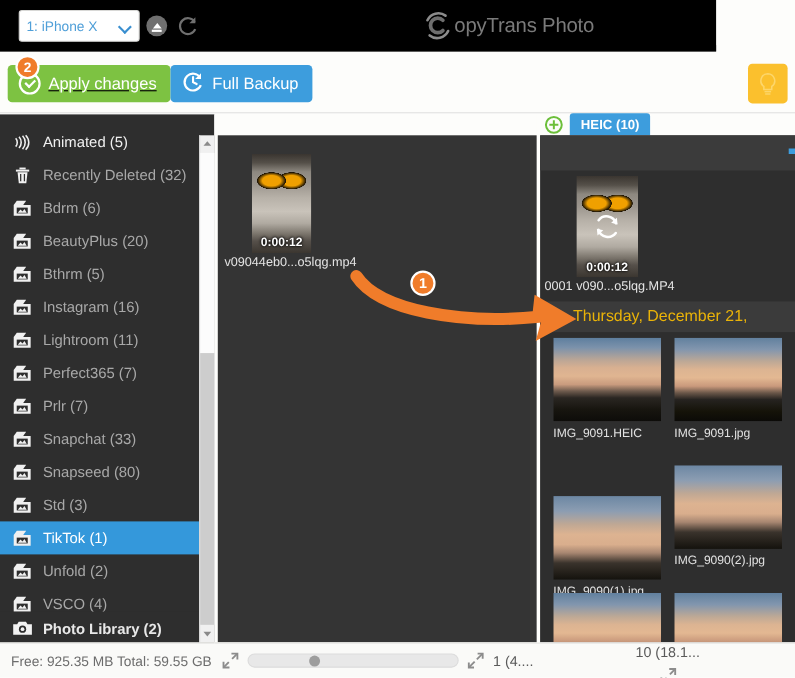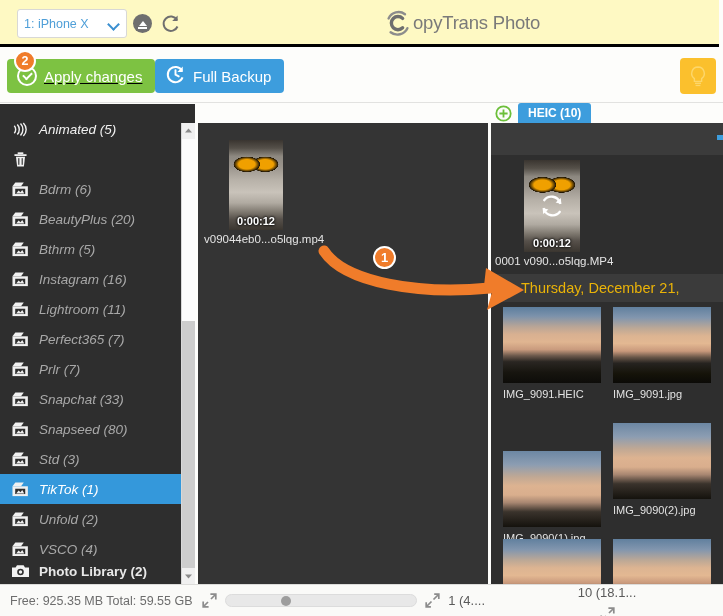--- a/index.html
+++ b/index.html
@@ -6,22 +6,22 @@
   html, body {
     width: 723px; height: 616px;
     font-family: "Liberation Sans", sans-serif;
     background: #fdfdfb;
     overflow: hidden;
   }
   #app { position: relative; width: 723px; height: 616px; }
 
   
   .topbar {
-    position: absolute; left: 0; top: 0; width: 719px; height: 47px;
-    background: #fef9c3; border-bottom: 3px solid #000000;
+    position: absolute; left: 0; top: 0; width: 651px; height: 47px;
+    background: #000000; border-bottom: 6px solid #000000;
   }
   .device-select {
     position: absolute; left: 17px; top: 9px; width: 110px; height: 29px;
     border: 1px solid #d8d8d6; border-radius: 3px; background: #fff;
     display: flex; align-items: center; padding: 0 6px;
   }
   .device-select .lbl {
     font-size: 12.5px; color: #4f9fd8; flex: 1; white-space: nowrap;
   }
   .chev { width: 12px; height: 12px; position: relative; }
@@ -369,40 +369,41 @@
       <svg width="20" height="18" viewBox="0 0 20 18">
         <path d="M1.5 5.6 L17.8 5.6 L17.8 16 L1.5 16 Z" fill="#6cbf3a"></path>
         <path d="M1.5 5.6 L4.5 1.6 L13.5 1.6 L10.6 5.6 Z" fill="#8fd45f"></path>
         <rect x="4.2" y="8.4" width="11" height="5.6" fill="#fff"></rect>
         <path d="M5.2 13.4 L8 10 L10 12 L12 9.4 L14.2 13.4 Z" fill="#6cbf3a"></path>
       </svg>
     </span>
   </div>
 
   <div class="sidebar"></div>
-  <div class="sidebar-list" id="sidebar-list" style="margin-top: -9px; font-style: italic;">
+  <div class="sidebar-list" id="sidebar-list" style="margin-top: -9px;">
       <div class="side-item first">
         <span class="ico"><svg width="19" height="17" viewBox="0 0 20 18">
             <g fill="none" stroke="#f0f0f0" stroke-width="1.5">
               <path d="M13 2 C17 6 17 12 13 16"></path>
               <path d="M10 2.6 C13.4 6.2 13.4 11.8 10 15.4"></path>
               <path d="M6.6 3.6 C9.4 6.6 9.4 11.4 6.6 14.4"></path>
               <path d="M3.4 5 C5.4 7.2 5.4 10.8 3.4 13"></path>
             </g>
           </svg></span>
         <span>Animated (5)</span>
       </div>
       <div class="side-item">
         <span class="ico"><svg width="19" height="17" viewBox="0 0 20 18">
             <rect x="7" y="1.4" width="6" height="1.8" fill="#f0f0f0"></rect>
             <rect x="3.6" y="3.4" width="12.8" height="1.9" fill="#f0f0f0"></rect>
             <path d="M5.2 6 L14.8 6 L13.6 16.4 L6.4 16.4 Z" fill="#f0f0f0"></path>
             <rect x="7.6" y="7.6" width="1.2" height="7" fill="#2e2e2e"></rect>
             <rect x="11.2" y="7.6" width="1.2" height="7" fill="#2e2e2e"></rect>
           </svg></span>
+        <span>Recently Deleted (32)</span>
       </div>
       <div class="side-item">
         <span class="ico"><svg width="19" height="17" viewBox="0 0 20 18">
             <path d="M1.5 5.6 L17.8 5.6 L17.8 16 L1.5 16 Z" fill="#f0f0f0"></path>
             <path d="M1.5 5.6 L4.5 1.6 L13.5 1.6 L10.6 5.6 Z" fill="#f0f0f0"></path>
             <rect x="4.4" y="8.2" width="10.6" height="5.6" fill="#2e2e2e"></rect>
             <path d="M5.4 13.2 L8 10 L10 12 L11.8 9.6 L14 13.2 Z" fill="#f0f0f0"></path>
           </svg></span>
         <span>Bdrm (6)</span>
       </div>

